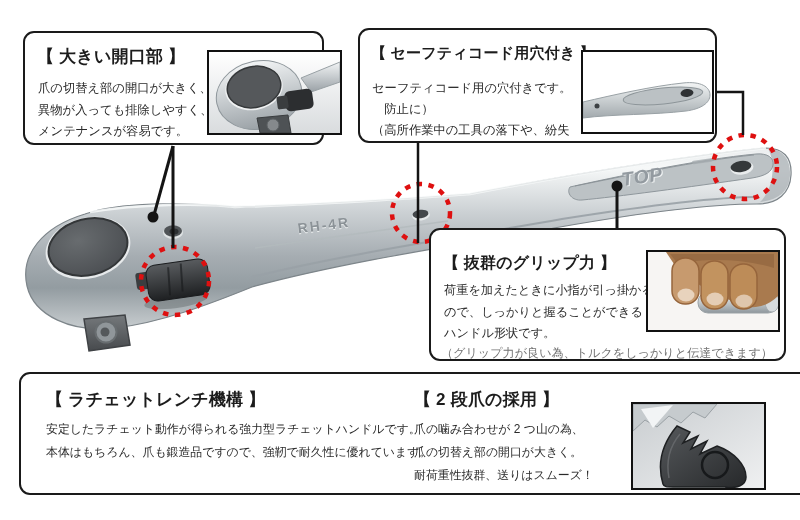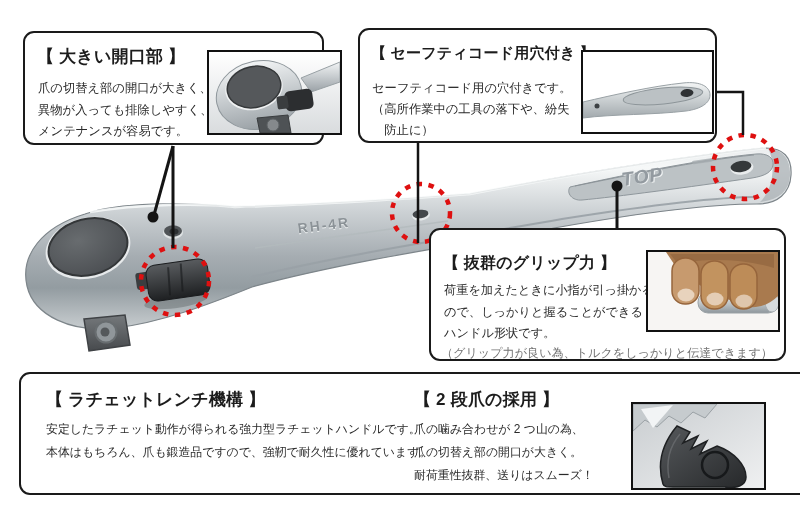--- a/index.html
+++ b/index.html
@@ -163,22 +163,22 @@
         <polygon points="48,66 79,63 82,81 51,81" fill="#4e5255" stroke="#3a3d3f"></polygon>
         <circle cx="64" cy="73" r="6" fill="#85898c" stroke="#5e6366"></circle>
       </svg>
     </div>
   </div>
 
   <div class="callout" id="box-safety">
     <div class="c-title">【 セーフティコード用穴付き 】</div>
     <div class="lines">
       <div class="c-line">セーフティコード用の穴付きです。</div>
+      <div class="c-line">　防止に）</div>
       <div class="c-line">（高所作業中の工具の落下や、紛失</div>
-      <div class="c-line">　防止に）</div>
     </div>
     <div class="thumb">
       <svg width="129" height="80" viewBox="0 0 129 80">
         <defs>
           <linearGradient id="t2m" x1="0" y1="0" x2="0" y2="1">
             <stop offset="0" stop-color="#f4f6f6"></stop>
               <stop offset="0.45" stop-color="#cdd2d4"></stop>
               <stop offset="1" stop-color="#a2a9ad"></stop>
           </linearGradient>
         </defs>

